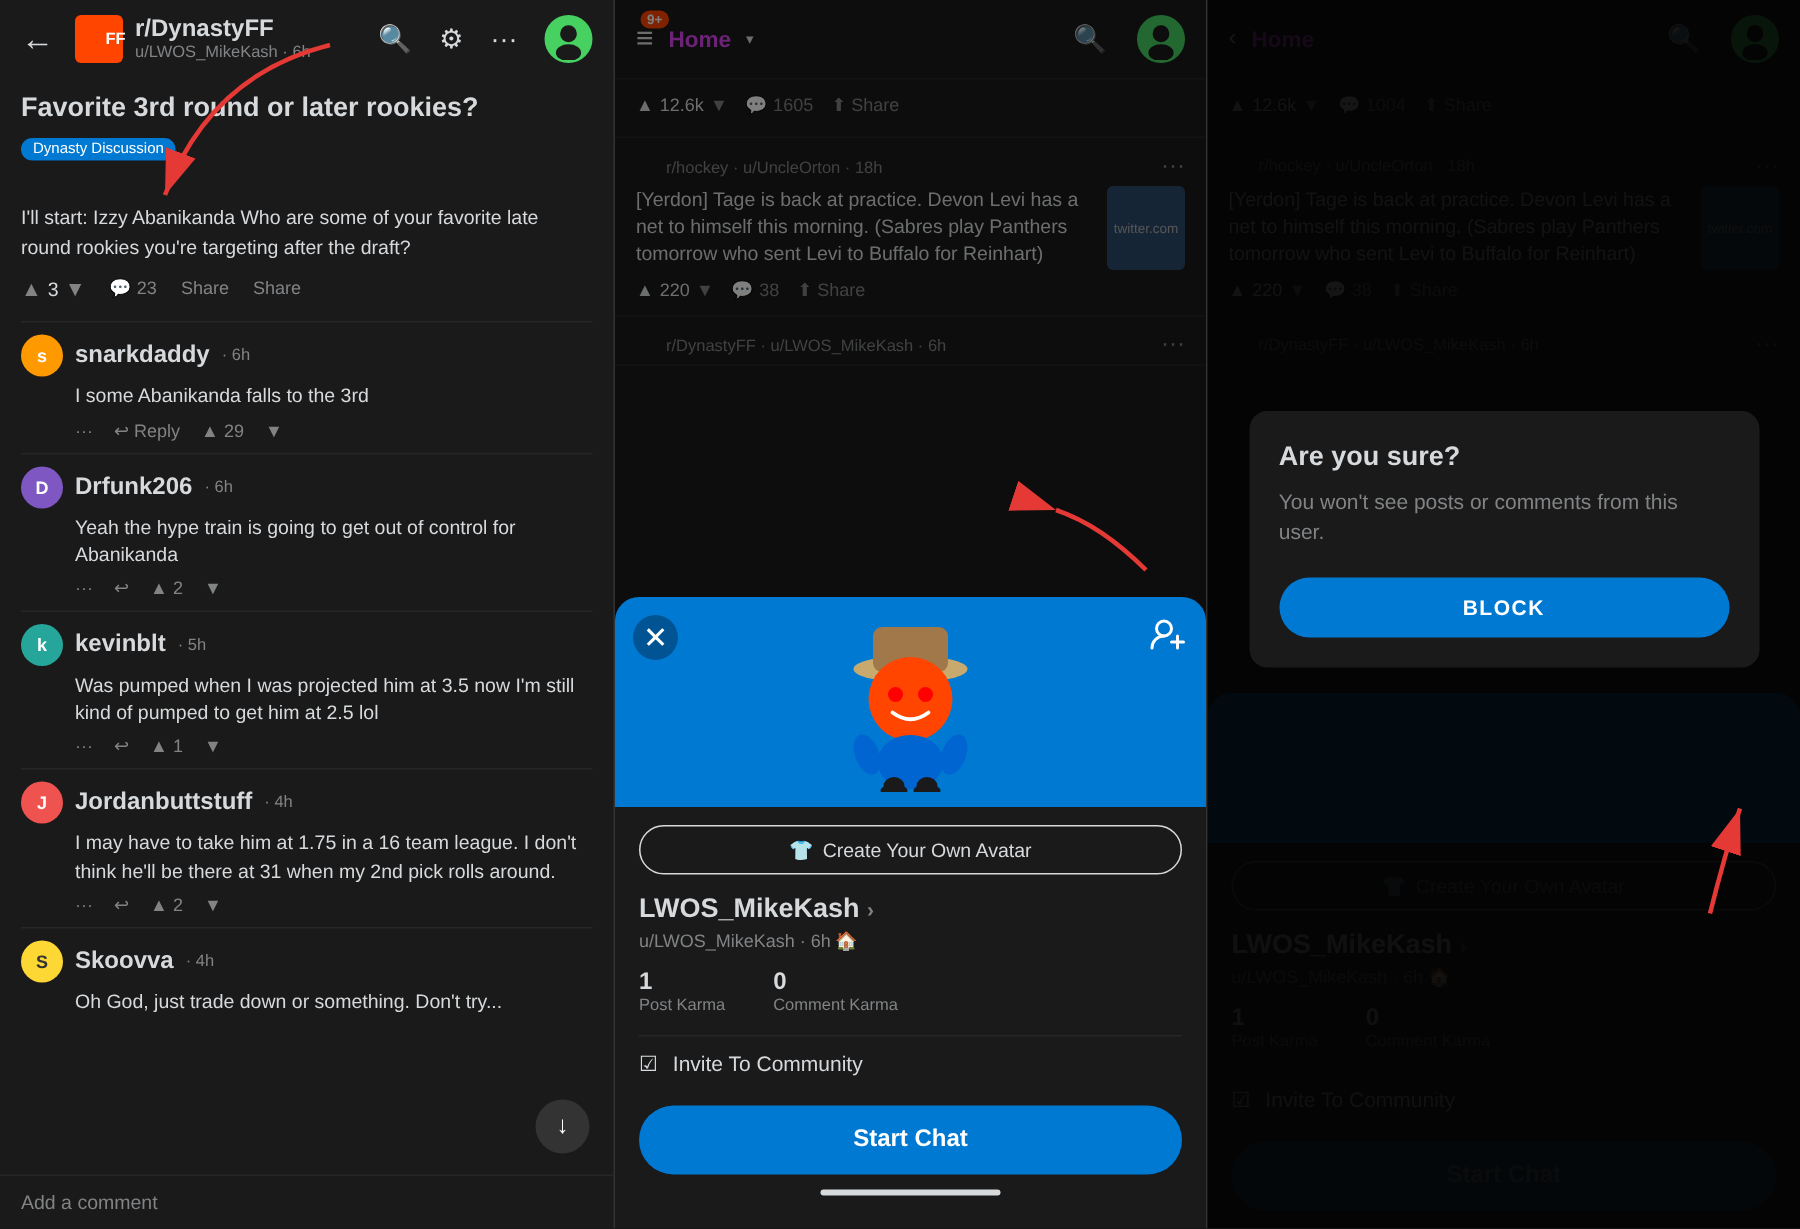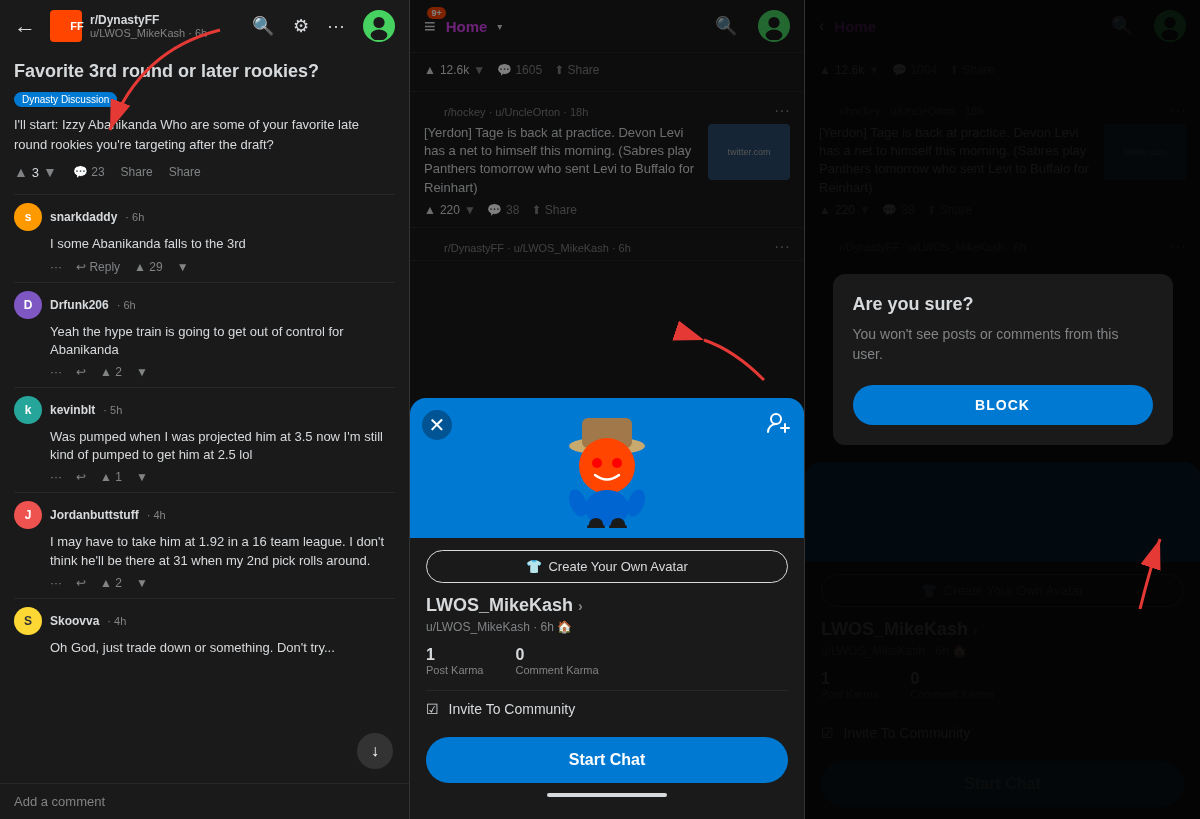--- a/index.html
+++ b/index.html
@@ -89,21 +89,21 @@
       background: #ff4500;
       display: flex;
       align-items: center;
       justify-content: center;
       font-size: 14px;
       color: white;
       font-weight: bold;
       padding-left: 22px;
     }
     .post-meta-text { display: flex; flex-direction: column; }
-    .community-name { color: #d7dadc; font-size: 12px; font-weight: bold; }
+    .community-name { color: #d7dadc; font-size: 16px; font-weight: bold; }
     .post-user-time { color: #818384; font-size: 11px; }
     .post-title {
       color: #d7dadc;
       font-size: 18px;
       font-weight: bold;
       margin-bottom: 6px;
       line-height: 1.3;
     }
     .flair {
       display: inline-block;
@@ -112,20 +112,21 @@
       font-size: 10px;
       padding: 2px 8px;
       border-radius: 12px;
       margin-bottom: 8px;
     }
     .post-body {
       color: #d7dadc;
       font-size: 13px;
       line-height: 1.5;
       margin-bottom: 10px;
+      margin-top: 20px;
     }
     .post-actions {
       display: flex;
       align-items: center;
       gap: 16px;
       color: #818384;
       font-size: 12px;
       margin-bottom: 14px;
     }
     .vote-row {
@@ -146,21 +147,21 @@
       align-items: center;
       gap: 8px;
       margin-bottom: 4px;
     }
     .comment-avatar {
       width: 28px;
       height: 28px;
       border-radius: 50%;
       overflow: hidden;
     }
-    .comment-user { color: #d7dadc; font-size: 12px; font-weight: bold; }
+    .comment-user { color: #d7dadc; font-size: 16px; font-weight: bold; }
     .comment-time { color: #818384; font-size: 11px; }
     .comment-body { color: #d7dadc; font-size: 13px; line-height: 1.4; margin-left: 36px; margin-bottom: 6px; }
     .comment-actions {
       display: flex;
       align-items: center;
       gap: 14px;
       margin-left: 36px;
       color: #818384;
       font-size: 12px;
     }
@@ -211,21 +212,21 @@
     }
     .feed-community { color: #818384; font-size: 11px; margin-left: 20px; }
     .feed-dots { color: #818384; font-size: 16px; }
     .feed-content {
       display: flex;
       gap: 8px;
     }
     .feed-text { flex: 1; }
     .feed-title { color: #d7dadc; font-size: 13px; line-height: 1.4; }
     .feed-thumbnail {
-      width: 82px;
+      width: 52px;
       height: 56px;
       background: #333;
       border-radius: 4px;
       overflow: hidden;
       display: flex;
       align-items: center;
       justify-content: center;
       color: #818384;
       font-size: 10px;
       flex-shrink: 0;
@@ -541,21 +542,21 @@
         <span>▼</span>
       </div>
     </div>
 
     <div class="comment">
       <div class="comment-meta">
         <div class="comment-avatar" style="background:#ef5350; border-radius:50%; width:28px;height:28px;display:flex;align-items:center;justify-content:center;color:white;font-size:12px;font-weight:bold;">J</div>
         <span class="comment-user">Jordanbuttstuff</span>
         <span class="comment-time">· 4h</span>
       </div>
-      <div class="comment-body">I may have to take him at 1.92 in a 16 team league. I don't think he'll be there at 31 when my 2nd pick rolls around.</div>
+      <div class="comment-body">I may have to take him at 1.75 in a 16 team league. I don't think he'll be there at 31 when my 2nd pick rolls around.</div>
       <div class="comment-actions">
         <span>···</span>
         <span>↩</span>
         <span>▲ 2</span>
         <span>▼</span>
       </div>
     </div>
 
     <div class="comment">
       <div class="comment-meta">

